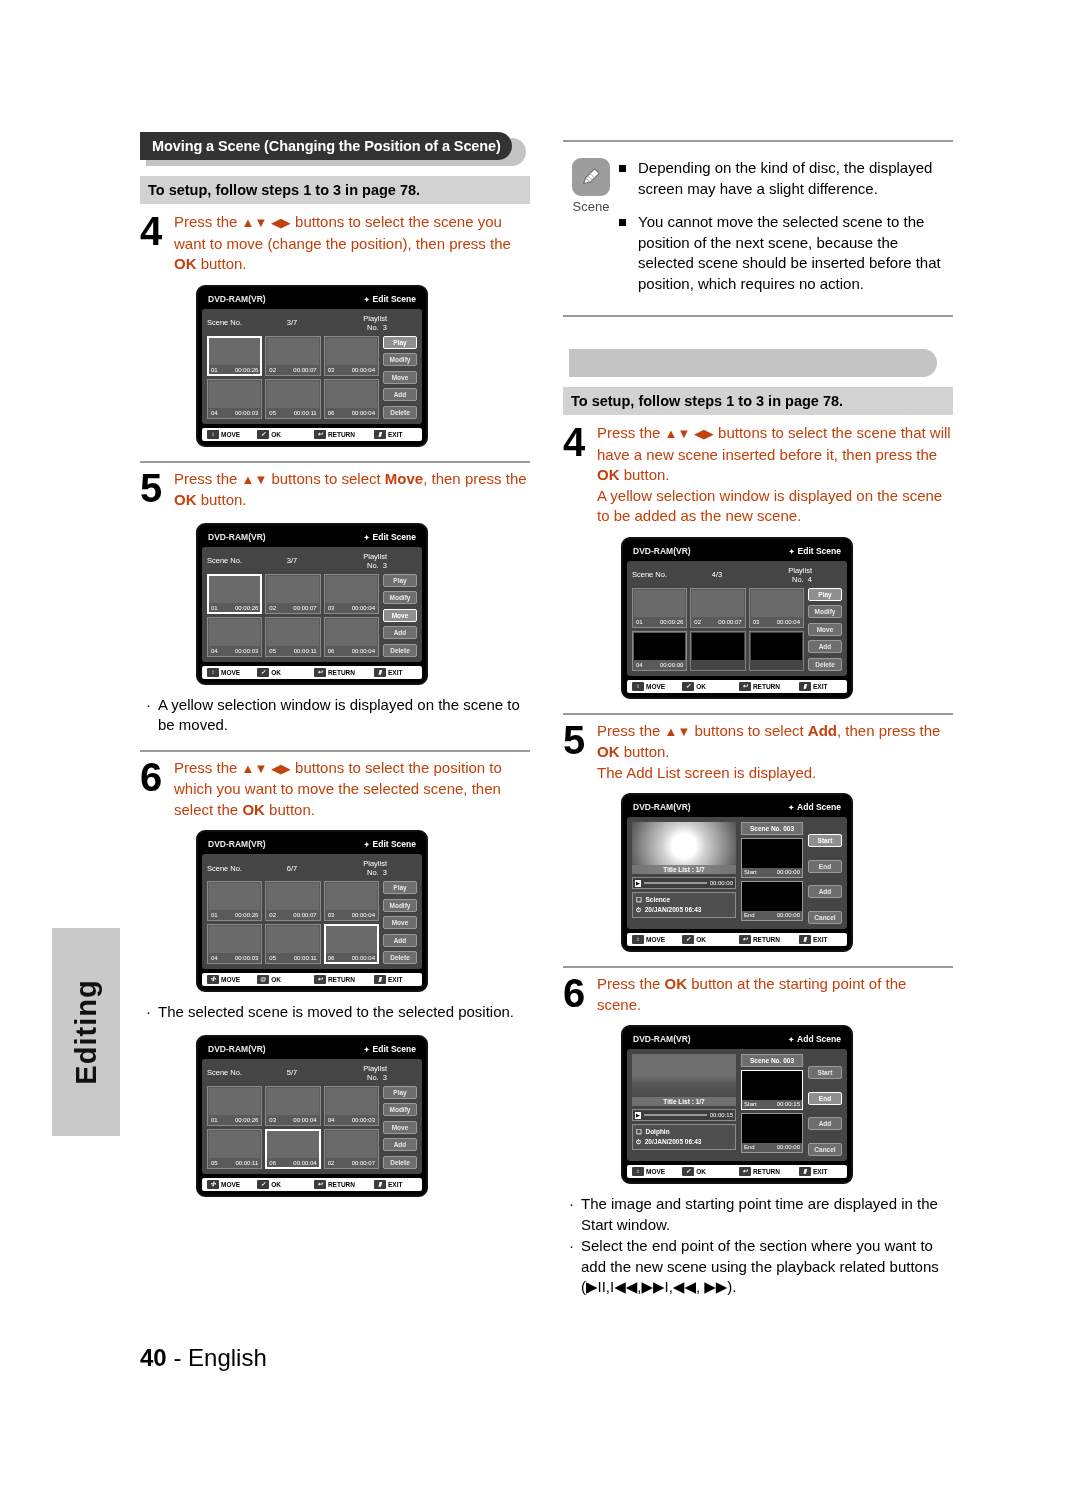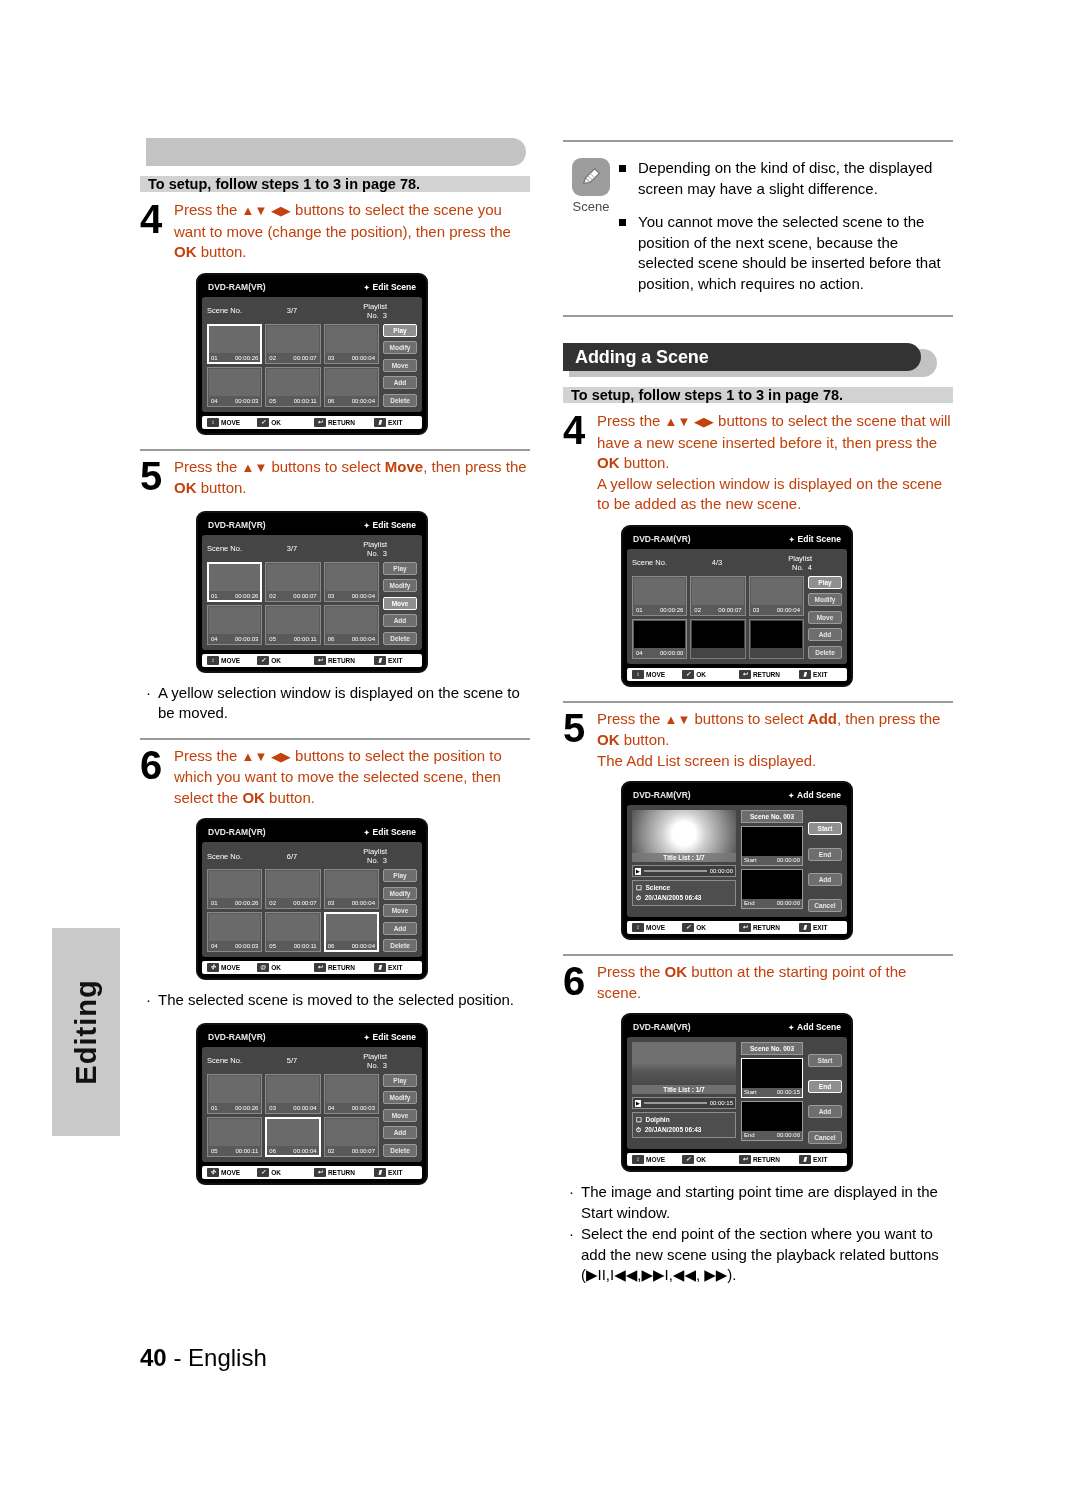--- a/index.html
+++ b/index.html
@@ -41,21 +41,21 @@
   }
   .banner .bar span{
     color:#fff;font-size:14.5px;font-weight:bold;padding-left:12px;
     letter-spacing:-.1px;white-space:nowrap;
   }
   .banner.wide .bar{width:calc(100% - 32px);}
   .banner.wide .shadow{width:calc(100% - 22px);}
 
   
   .setup-strip{
-    background:#d2d2d2;height:16px;display:flex;align-items:center;
+    background:#d2d2d2;height:28px;display:flex;align-items:center;
     font-size:14.5px;font-weight:bold;color:#000;padding-left:8px;
     margin-top:14px;margin-bottom:8px;
   }
 
   
   .step{display:flex;margin-top:6px;}
   .step .num{
     font-size:40px;font-weight:bold;line-height:34px;color:#000;
     width:34px;flex:0 0 34px;padding-top:2px;
   }
@@ -198,20 +198,23 @@
 <div class="page">
 
   <div class="side-tab">
     <div class="txt">Editing</div>
   </div>
 
   <div class="col col-left">
 
     <div class="banner">
       <div class="shadow"></div>
+      <div class="bar">
+        <span>Moving a Scene (Changing the Position of a Scene)</span>
+      </div>
     </div>
 
     <div class="setup-strip">To setup, follow steps 1 to 3 in page 78.</div>
 
     <div class="step">
       <div class="num">4</div>
       <div class="body">
         Press the <span style="font-size:13px">▲▼ ◀▶</span> buttons to select the scene you
         want to move (change the position), then press the <b>OK</b> button.
       </div>
@@ -630,23 +633,20 @@
             <div>You cannot move the selected scene to the position of the next scene, because the selected scene should be inserted before that position, which requires no action.</div>
           </div>
       </div>
     </div>
     <hr class="note-rule">
 
     <div style="height:18px"></div>
 
     <div class="banner wide">
       <div class="shadow"></div>
-      <div class="bar">
-        <span style="font-size:18px">Adding a Scene</span>
-      </div>
     </div>
 
     <div class="setup-strip">To setup, follow steps 1 to 3 in page 78.</div>
 
     <div class="step">
       <div class="num">4</div>
       <div class="body">
         Press the <span style="font-size:13px">▲▼ ◀▶</span> buttons to select the scene
         that will have a new scene inserted before it, then
         press the <b>OK</b> button.<br>

